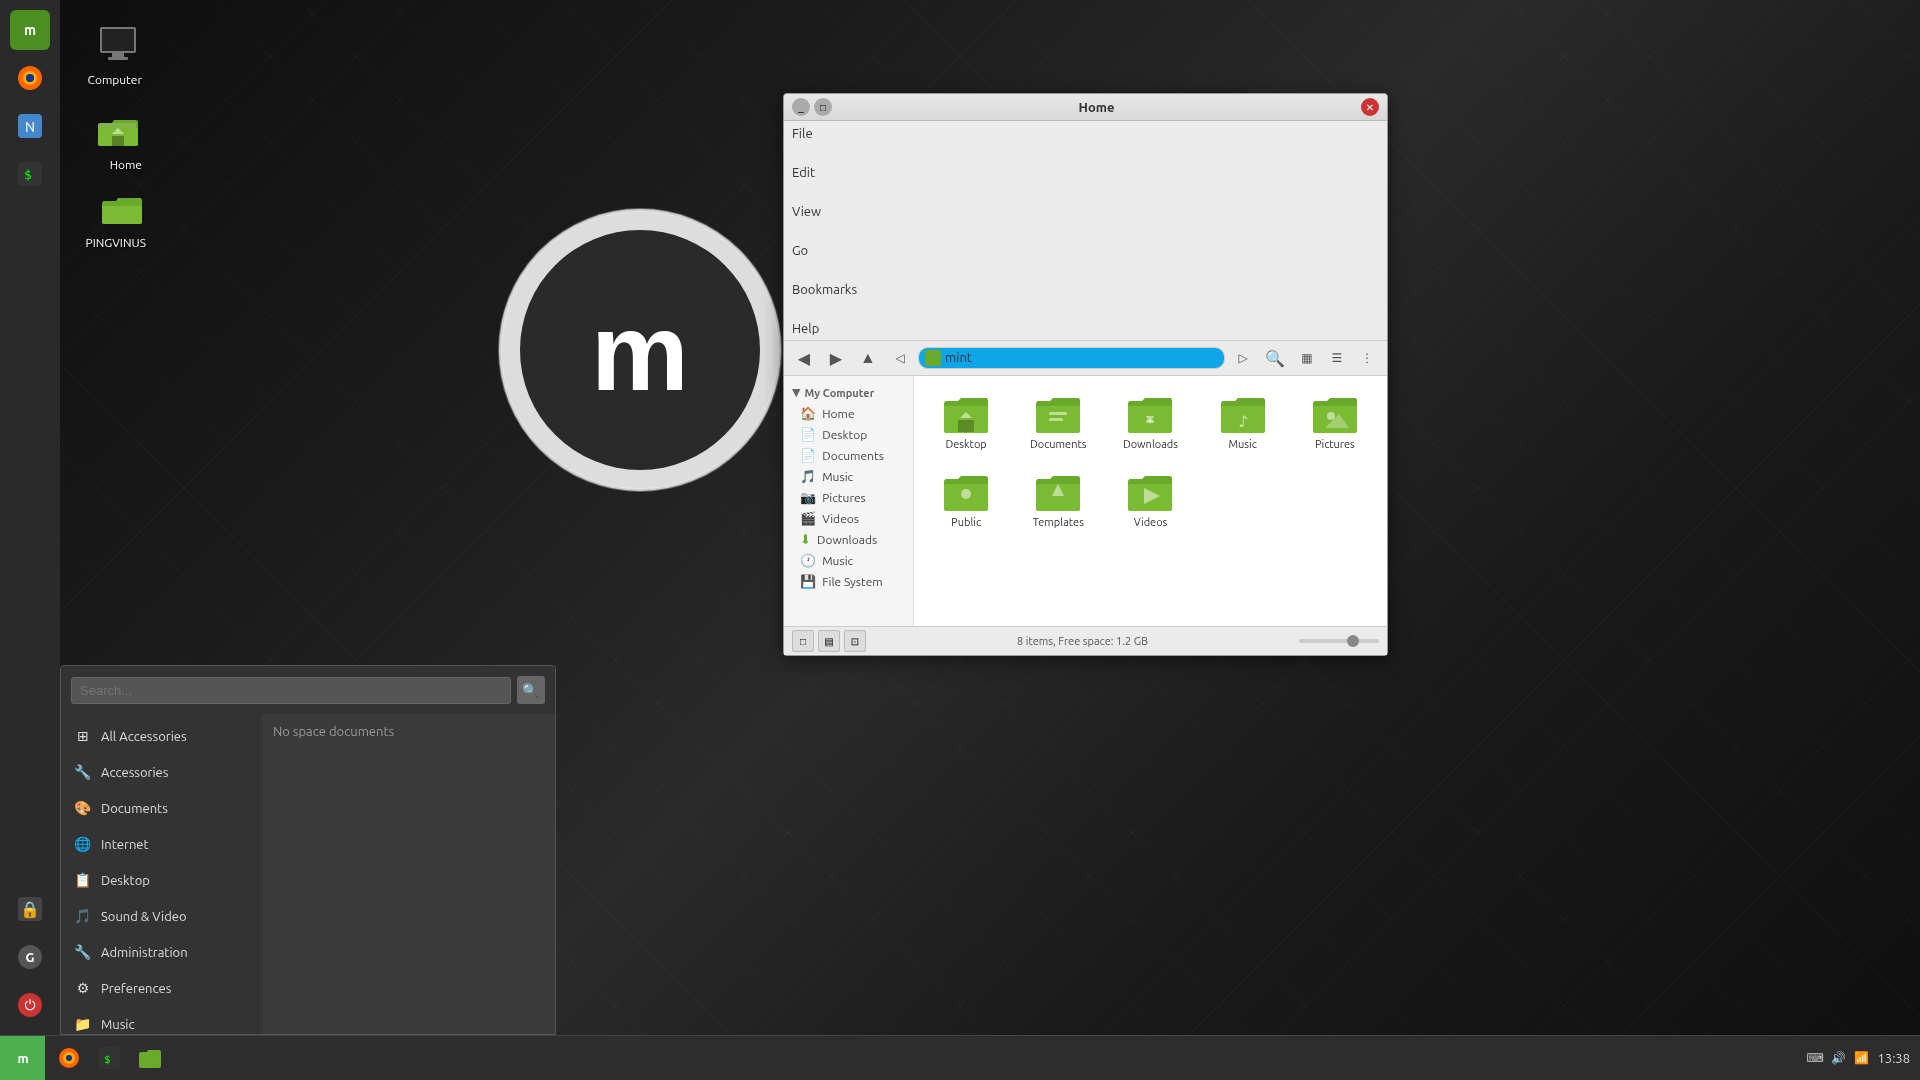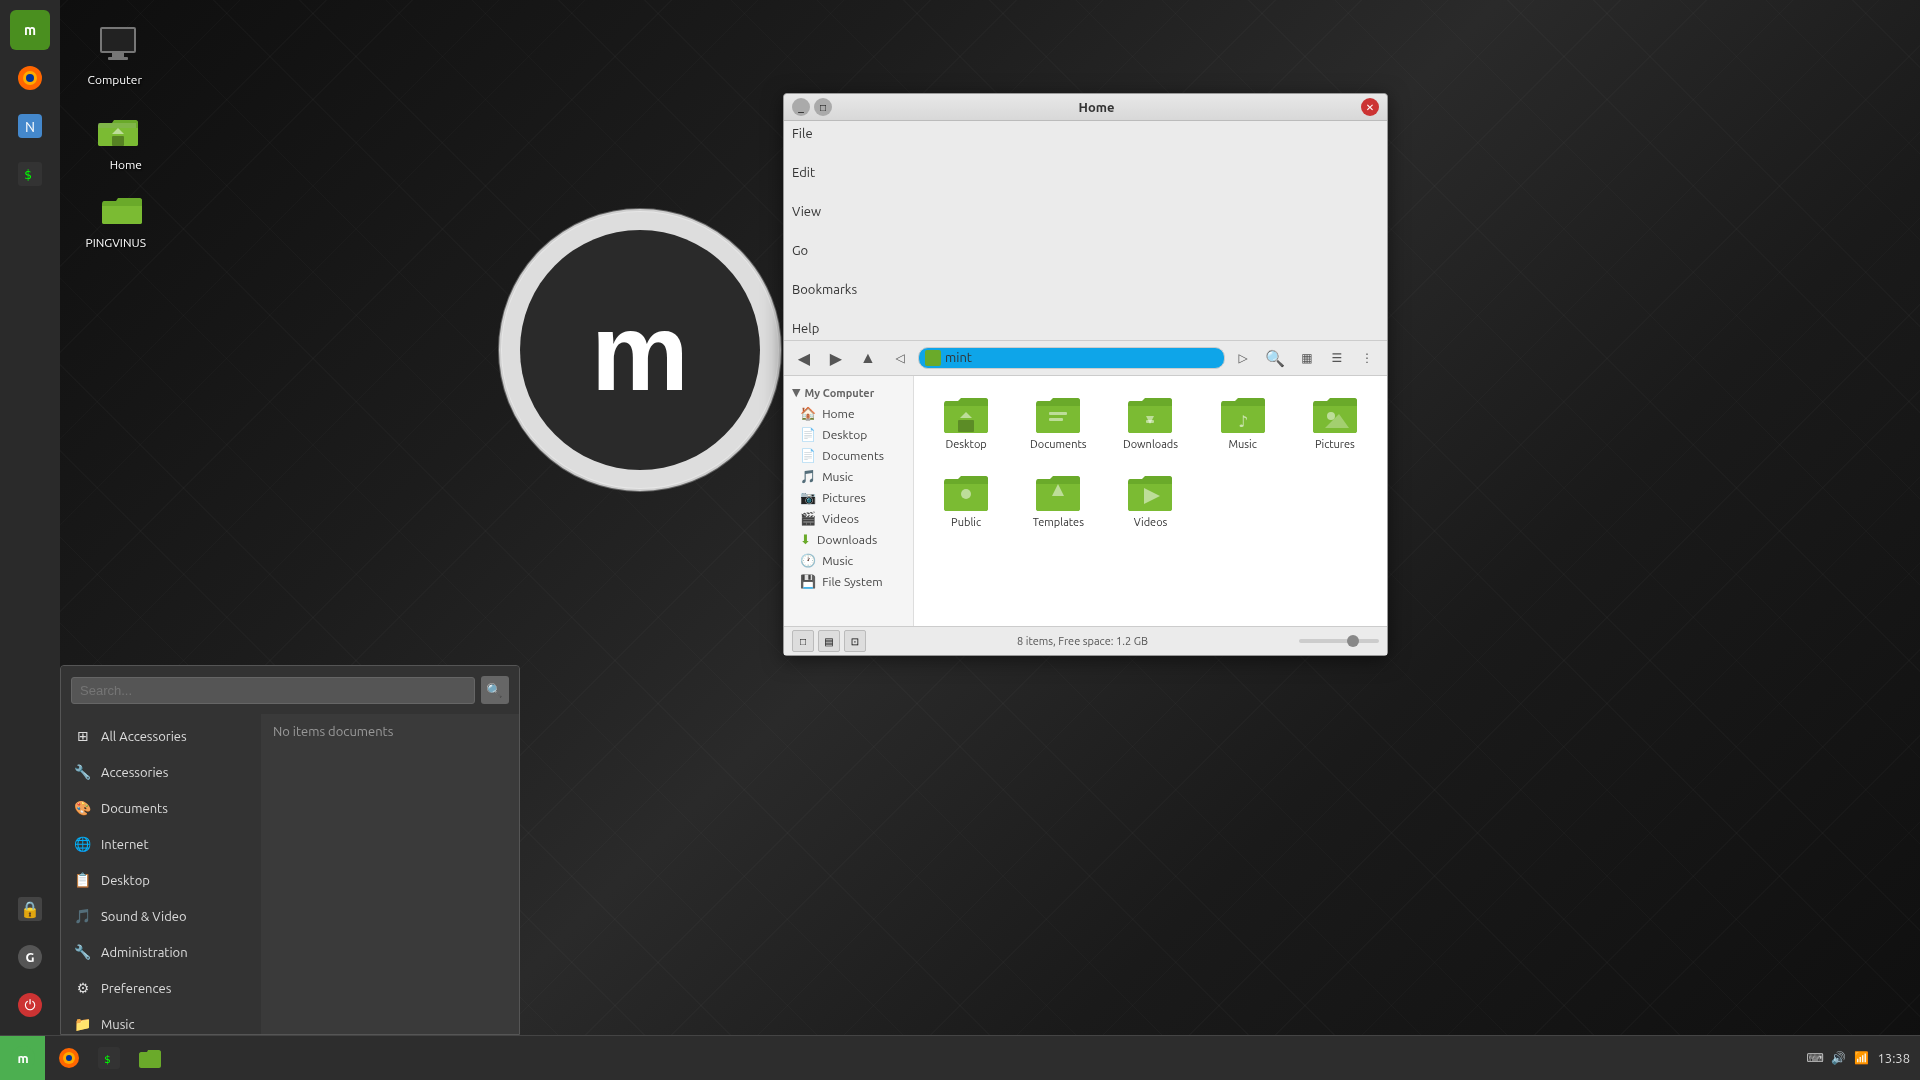--- a/index.html
+++ b/index.html
@@ -153,21 +153,21 @@
       justify-content: center;
       cursor: pointer;
       font-size: 22px;
     }
 
     
     .app-menu {
       position: absolute;
       left: 60px;
       bottom: 45px;
-      width: 460px;
+      width: 496px;
       background: #3a3a3a;
       border: 1px solid #555;
       border-radius: 4px 4px 0 0;
       z-index: 200;
       overflow: hidden;
     }
 
     .app-menu-search {
       padding: 10px;
       background: #333;
@@ -601,21 +601,21 @@
           <span class="category-icon">⚙</span>
           <span>Preferences</span>
         </div>
         <div class="category-item">
           <span class="category-icon">📁</span>
           <span>Music</span>
         </div>
 
       </div>
       <div class="app-menu-recent">
-        <span>No items documents</span>
+        <span>No space documents</span>
       </div>
     </div>
   </div>
 
   <div class="file-manager">
 
     <div class="fm-titlebar">
       <div class="fm-controls">
         <button class="fm-btn fm-btn-min">_</button>
         <button class="fm-btn fm-btn-max">□</button>

